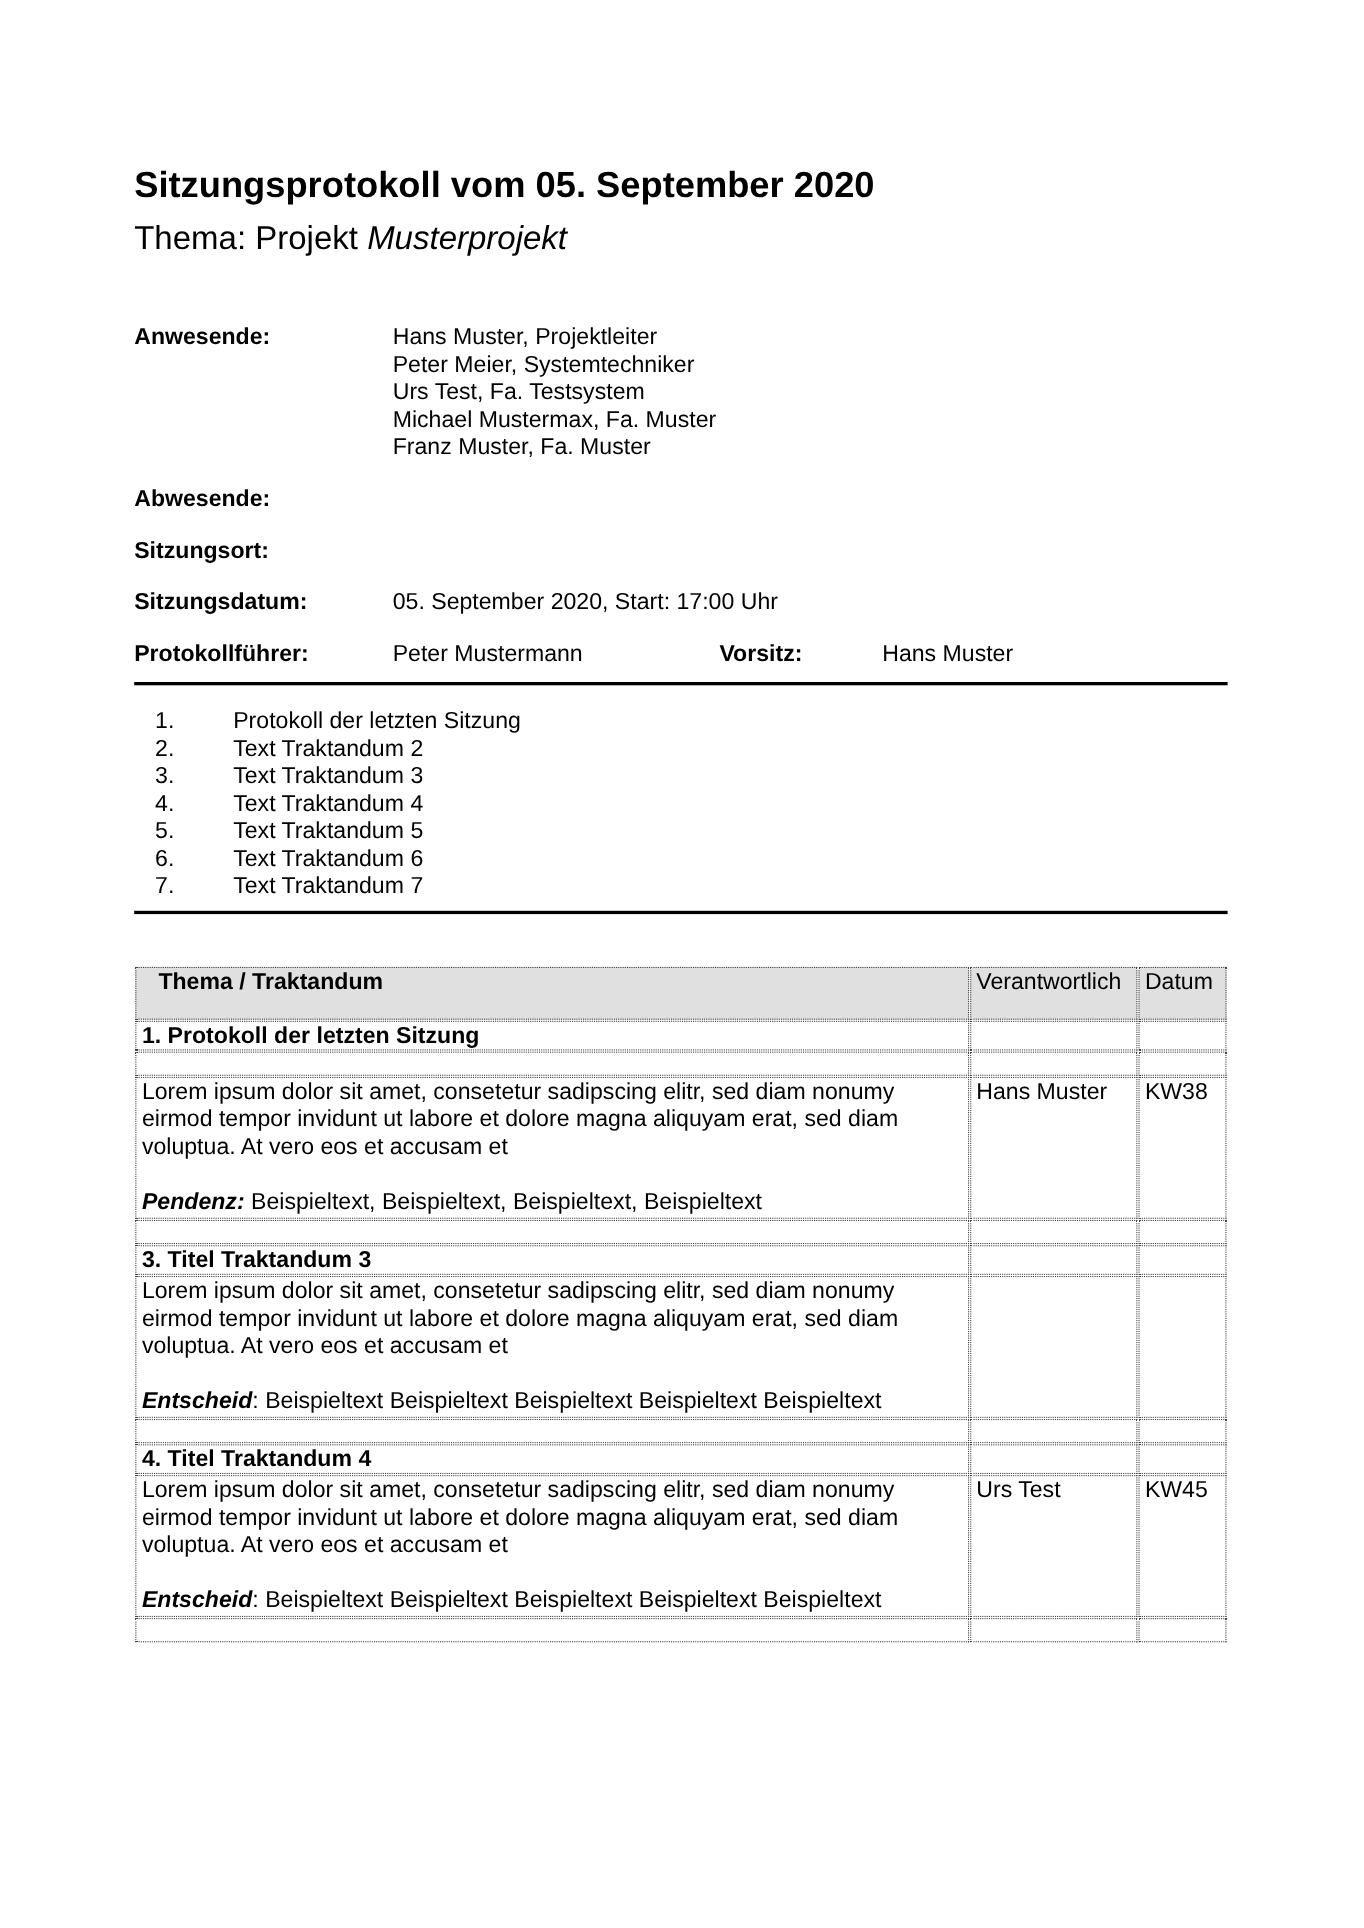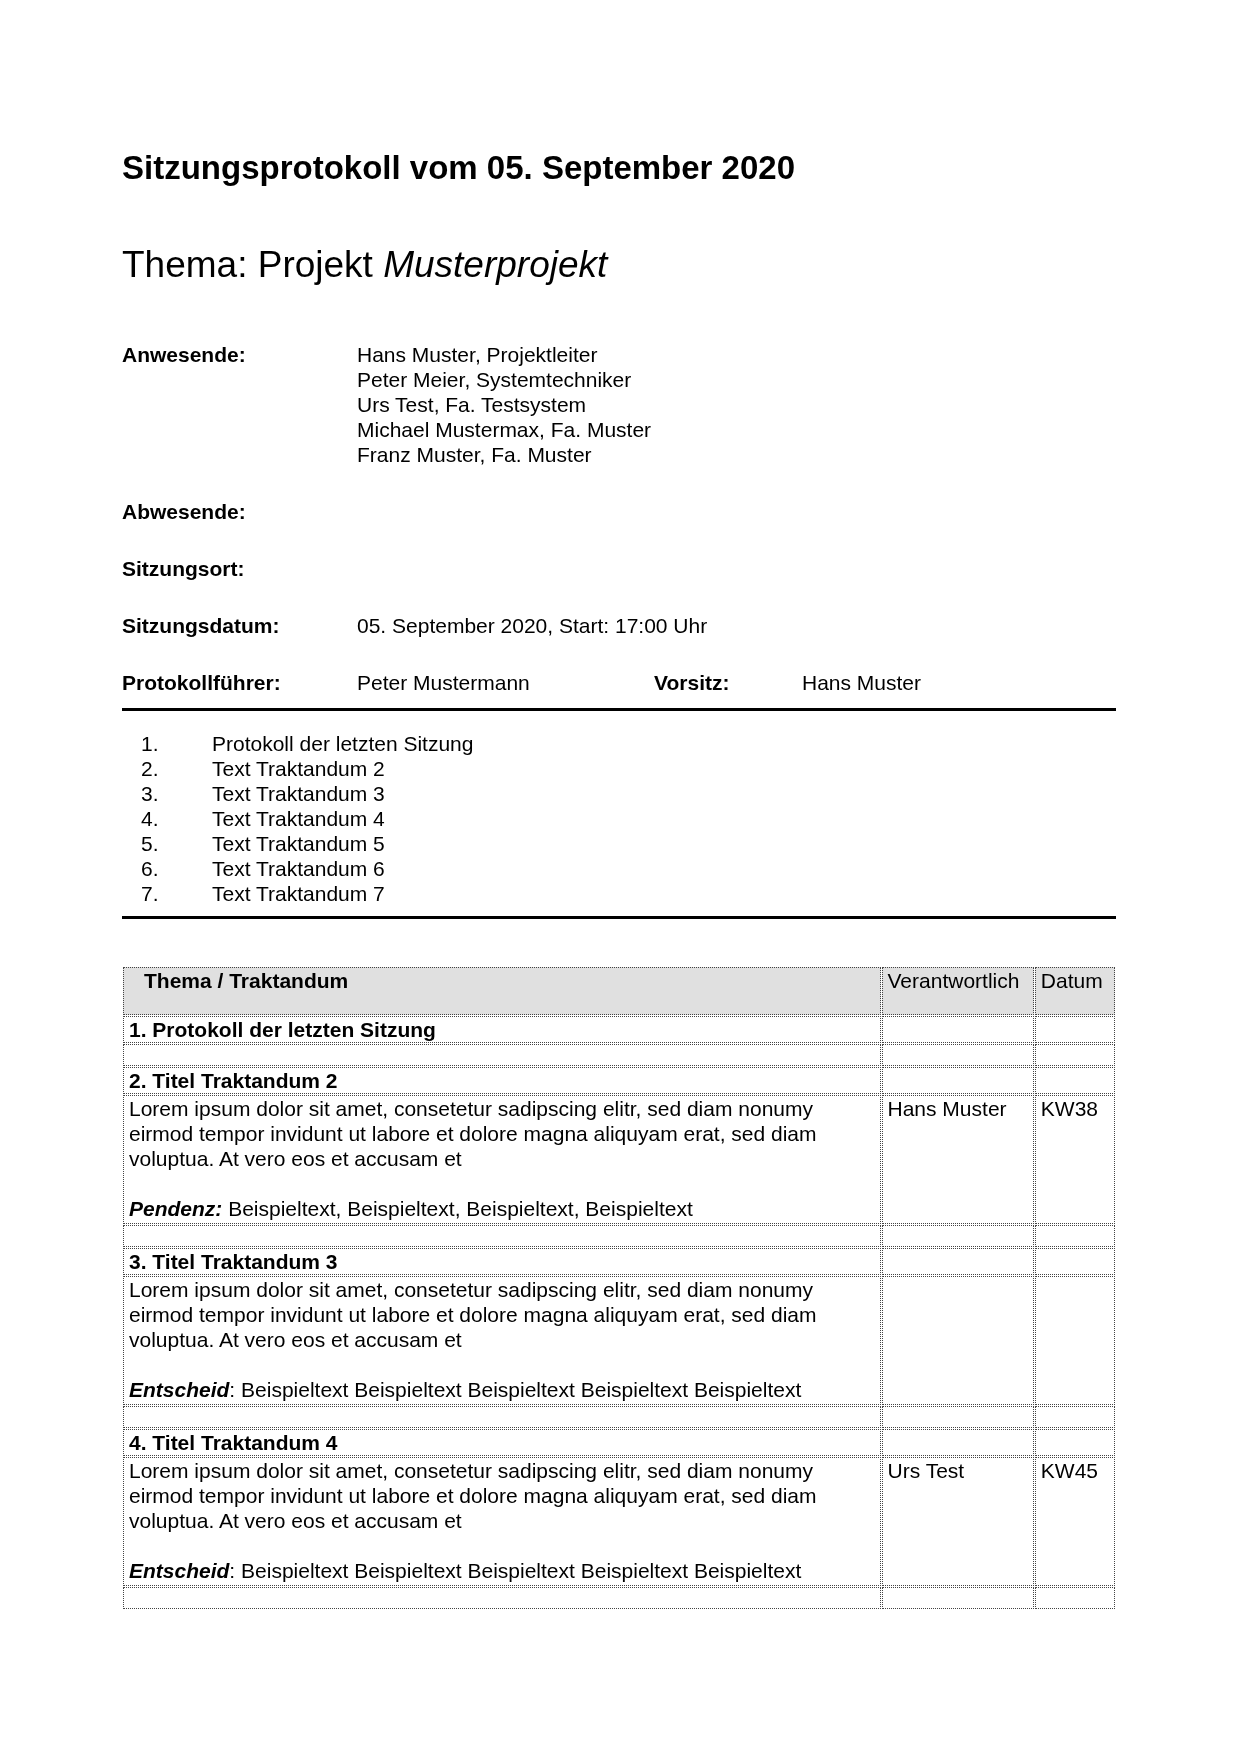--- a/index.html
+++ b/index.html
@@ -18,31 +18,31 @@
     top: 0;
     width: 994px;
   }
   .doc-title {
     margin: 150px 0 0 0;
     font-size: 33px;
     line-height: 35px;
     font-weight: bold;
   }
   .thema-line {
-    margin-top: 64px;
-    font-size: 37px;
+    margin-top: 16px;
+    font-size: 30px;
     line-height: 31px;
   }
   .thema-line em { font-style: italic; }
 
   .info-grid {
     margin-top: 62px;
     display: grid;
     grid-template-columns: 235px 297px 148px auto;
-    row-gap: 32px;
+    row-gap: 22px;
     font-size: 21px;
     line-height: 25px;
   }
   .info-label { font-weight: bold; grid-column: 1; }
   .info-value { grid-column: 2 / -1; }
   .info-value.multiline { white-space: pre-line; }
   .info-value.narrow { grid-column: 2; }
   .info-label.vorsitz { grid-column: 3; }
   .info-value.vorsitz-val { grid-column: 4; }
 
@@ -185,25 +185,20 @@
           <td>1. Protokoll der letzten Sitzung</td>
           <td></td>
           <td></td>
         </tr>
         <tr class="row-empty">
           <td></td>
           <td></td>
           <td></td>
         </tr>
 
-        <tr class="row-title">
-          <td>2. Titel Traktandum 2</td>
-          <td></td>
-          <td></td>
-        </tr>
         <tr>
           <td class="cell-body">
             <div class="body-text">Lorem ipsum dolor sit amet, consetetur sadipscing elitr, sed diam nonumy
 eirmod tempor invidunt ut labore et dolore magna aliquyam erat, sed diam
 voluptua. At vero eos et accusam et</div>
             <div class="note"><span class="note-label">Pendenz:</span><span> Beispieltext, Beispieltext, Beispieltext, Beispieltext</span></div>
           </td>
           <td>Hans Muster</td>
           <td>KW38</td>
         </tr>

